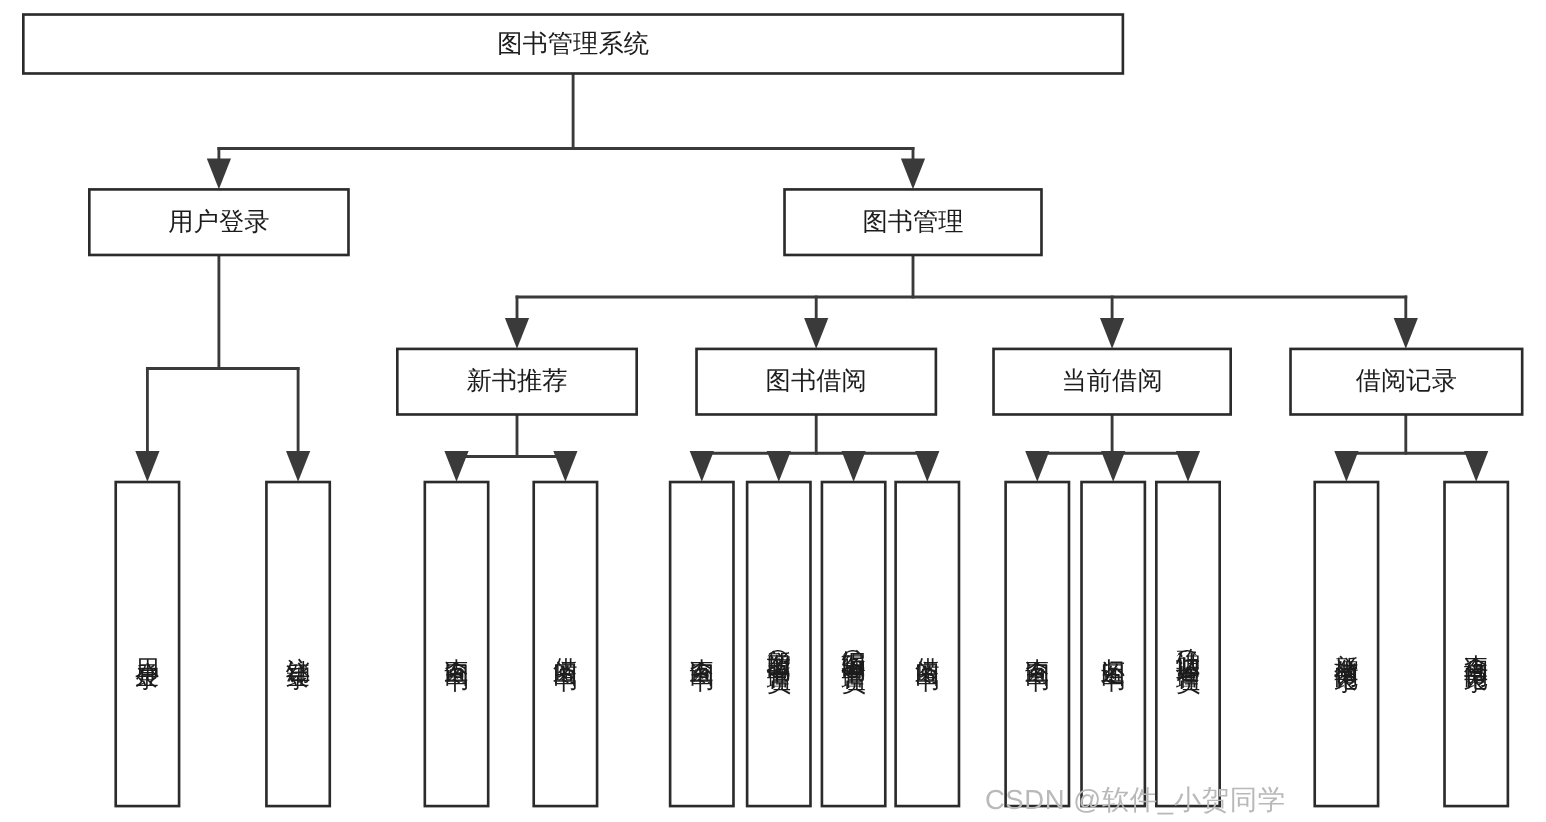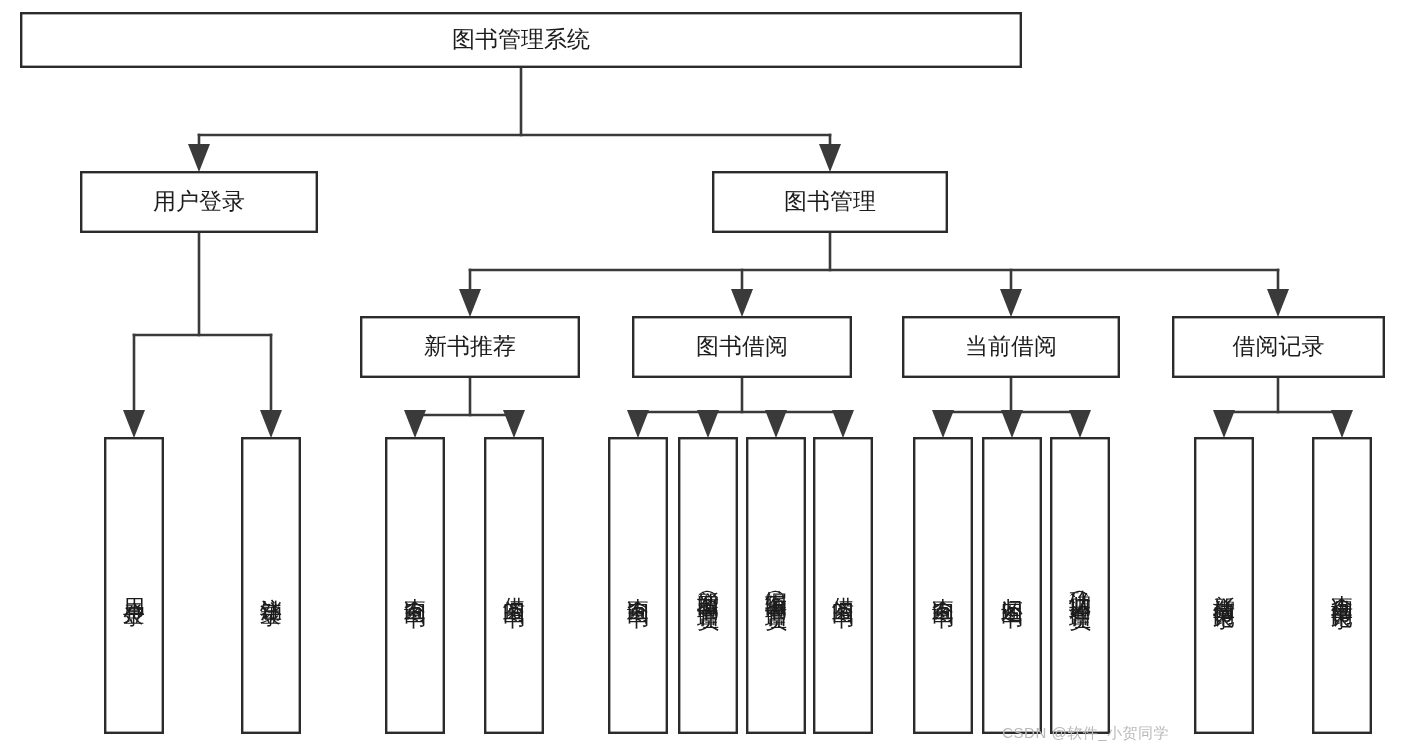--- a/index.html
+++ b/index.html
@@ -62,21 +62,21 @@
     justify-content: center;
     text-align: center;
     white-space: nowrap;
     pointer-events: none;
   }
   .watermark {
     position: absolute;
     right: 8px;
     bottom: 4px;
     font-family: "Liberation Sans", "DejaVu Sans", sans-serif;
-    font-size: 15px;
+    font-size: 25px;
     color: #b9b9b9;
     letter-spacing: 0.5px;
     white-space: nowrap;
   }
 </style>
 </head>
 <body>
 
 <div id="diagram-root">
 

